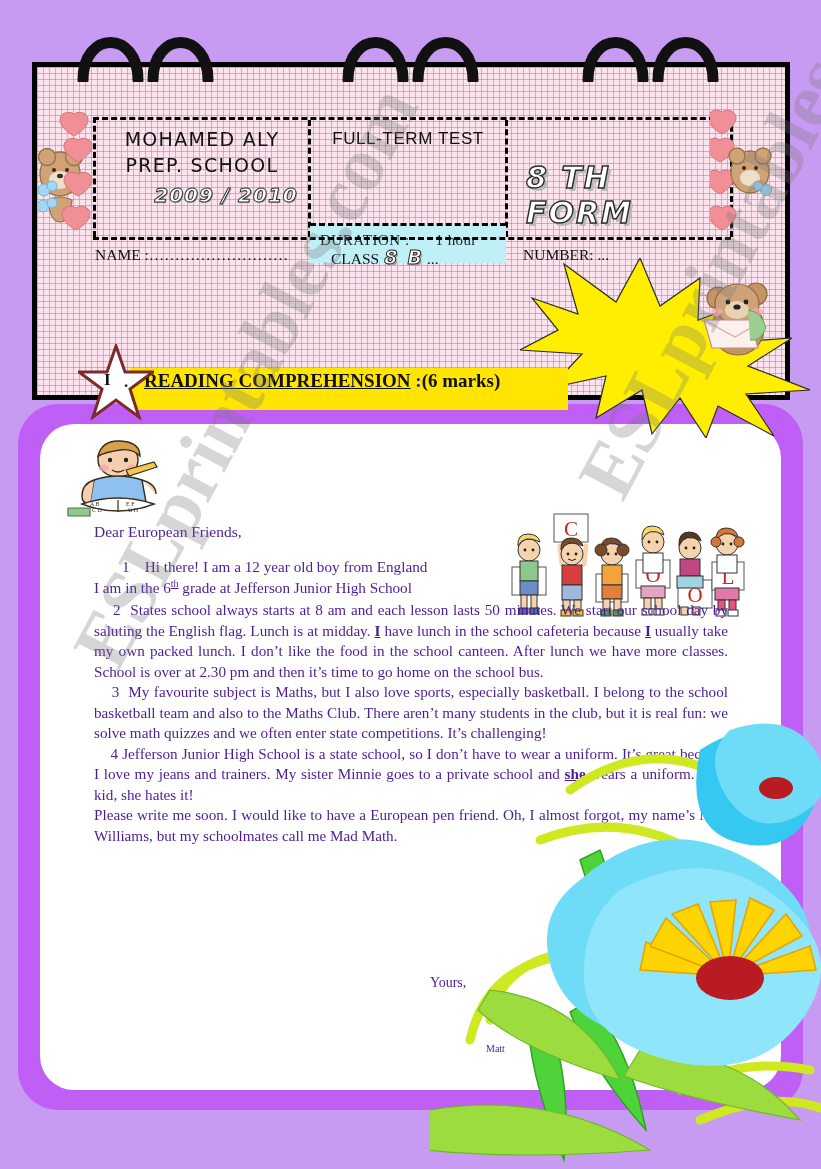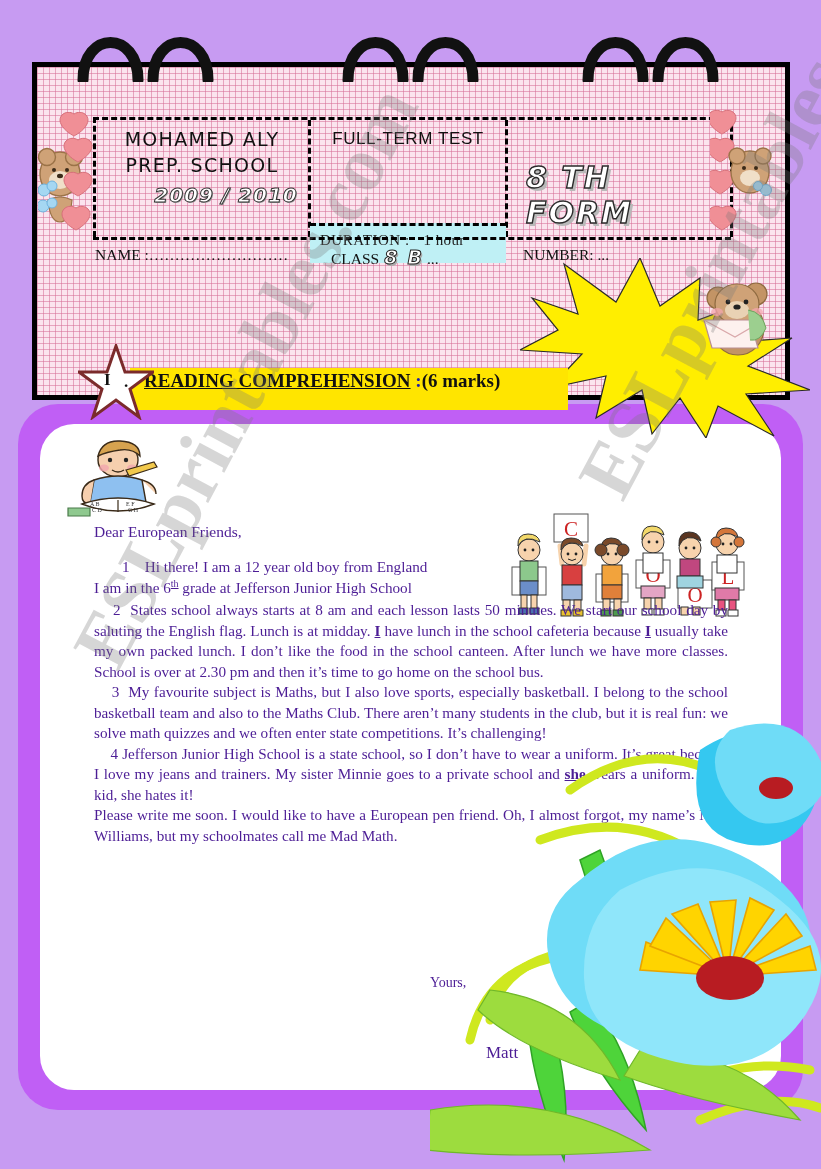--- a/index.html
+++ b/index.html
@@ -64,21 +64,21 @@
   }
   .duration{
     position:absolute;left:-1px;right:-1px;bottom:-26px;height:40px;
     background:#bff0f5;
     border-top:3px dashed #000;
     box-sizing:border-box;
     font-size:15px;color:#222;letter-spacing:.4px;
     padding:6px 0 0 10px;
   }
   .duration .lbl{letter-spacing:.5px;}
-  .duration .val{margin-left:14px;}
+  .duration .val{margin-left:26px;}
 
   .form-badge{
     position:absolute;left:18px;top:40px;
     font-family:"DejaVu Sans", sans-serif;
     font-size:30px;font-weight:bold;font-style:italic;letter-spacing:2px;
     color:#fff;
     -webkit-text-stroke:1.4px #2b2b2b;
     text-shadow:3px 3px 0 #b9b9b9;
   }
 
@@ -165,21 +165,21 @@
     font-family:"Liberation Serif", serif;
     font-size:15.2px;color:#4c1d95;line-height:1.35;
   }
   .salut{font-size:15.5px;margin:0 0 14px 0;}
   .para{margin:0;text-align:justify;}
   .p1{width:430px;text-align:left;margin-bottom:1px;}
   .p1 .ind{display:inline-block;width:28px;}
   .u{text-decoration:underline;font-weight:bold;}
   sup{font-size:10px;vertical-align:super;text-decoration:underline;}
   .sign{position:absolute;left:336px;top:452px;font-size:14px;z-index:7;}
-  .sign2{position:absolute;left:392px;top:520px;font-size:17px;z-index:7;}
+  .sign2{position:absolute;left:392px;top:520px;font-size:10px;z-index:7;}
 
   
   .flowers{position:absolute;left:430px;top:690px;width:391px;height:479px;z-index:8;pointer-events:none;}
 
   
   .wm{
     position:absolute;left:0;top:0;width:821px;height:1169px;z-index:10;
     pointer-events:none;
   }
   .wm span{

